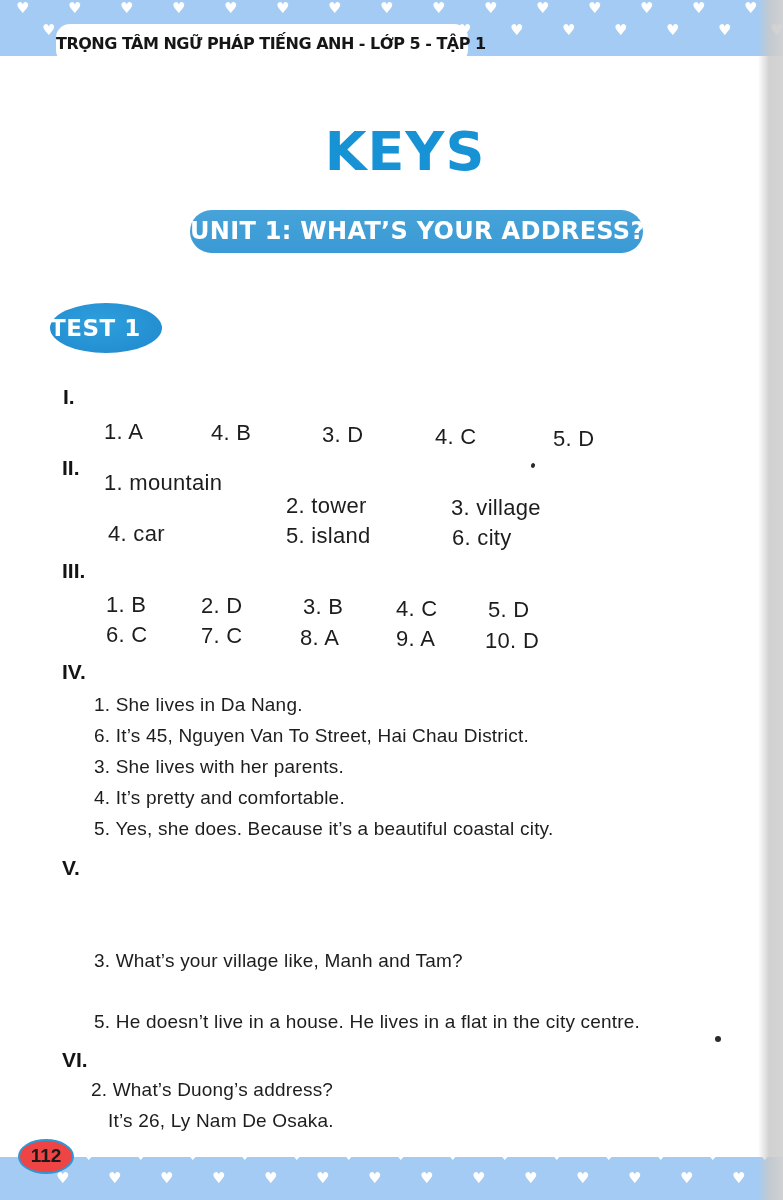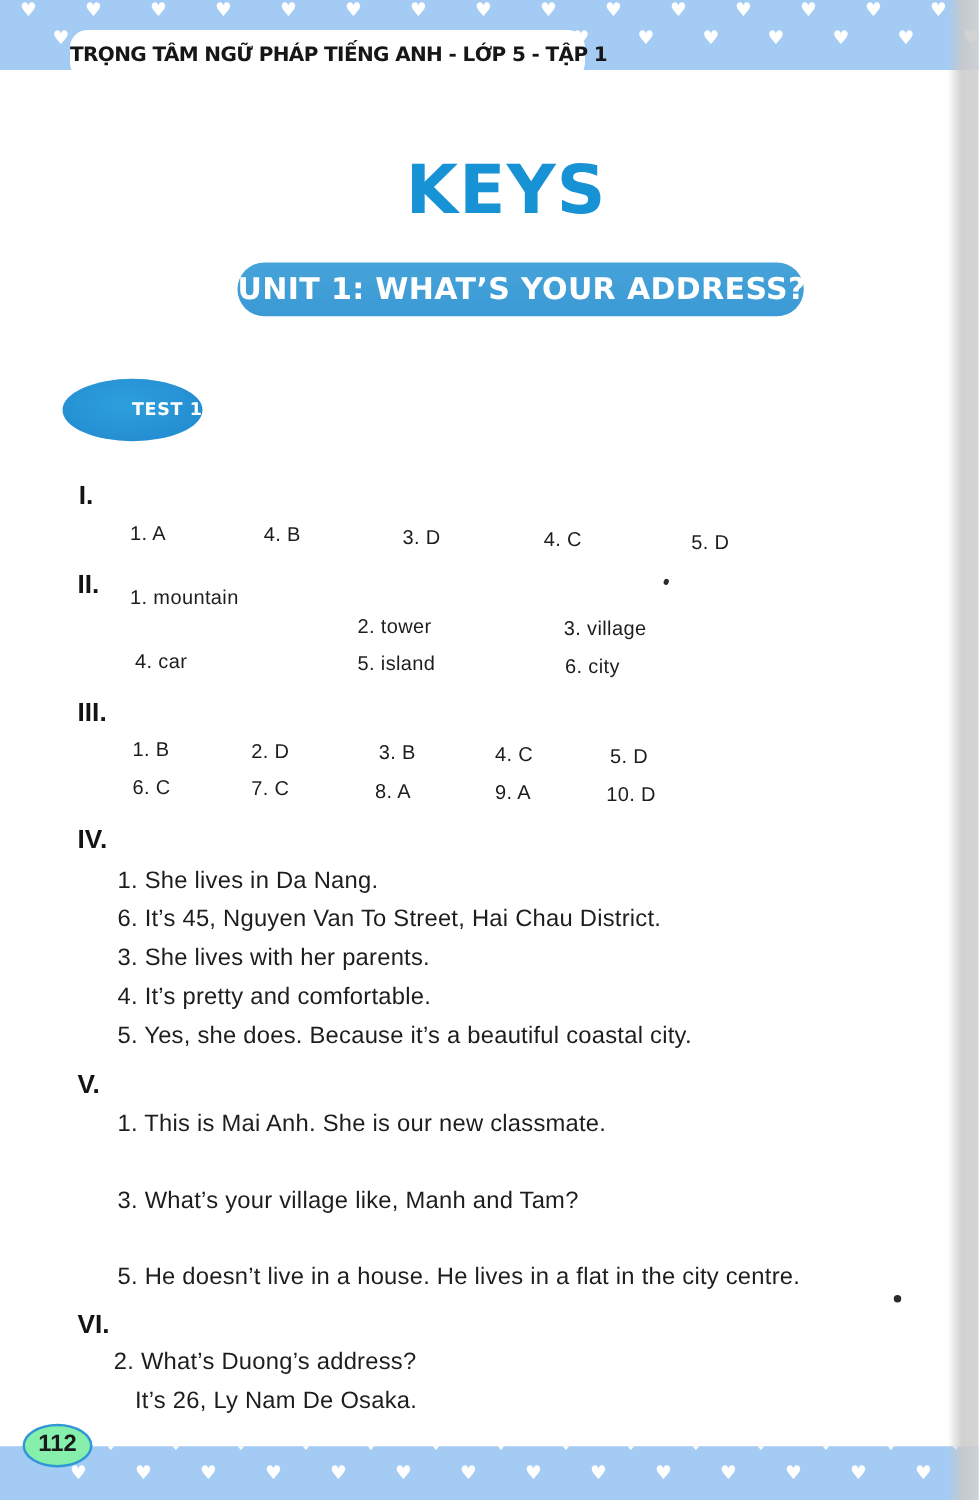--- a/index.html
+++ b/index.html
@@ -55,41 +55,41 @@
     display:block;width:100%;height:43px;line-height:43px;text-align:center;
     font-family:"DejaVu Sans", sans-serif;font-weight:700;
     font-size:24px;letter-spacing:0.3px;color:#ffffff;white-space:nowrap;
   }
   .test-badge{
     position:absolute;left:50px;top:303px;width:112px;height:50px;
     border-radius:50%;background:radial-gradient(ellipse at 45% 40%,#2e9fdd,#1f88cd);
     z-index:2;
   }
   .test-badge-label{
-    display:block;width:100%;height:50px;line-height:50px;text-align:right;
+    display:block;width:100%;height:50px;line-height:50px;text-align:left;
     font-family:"DejaVu Sans", sans-serif;font-weight:700;
-    font-size:14px;letter-spacing:0.5px;color:#ffffff;
+    font-size:23px;letter-spacing:0.5px;color:#ffffff;
   }
   
   .sec-label{
     position:absolute;font-weight:700;font-size:21px;color:#141414;
     font-family:"Liberation Sans", sans-serif;
   }
   .ans{
-    position:absolute;font-size:16px;color:var(--ink);letter-spacing:0.3px;
+    position:absolute;font-size:22px;color:var(--ink);letter-spacing:0.3px;
     white-space:nowrap;
   }
   .item{
     position:absolute;font-size:19px;color:var(--ink);letter-spacing:0.2px;
     white-space:nowrap;
   }
   
   .page-oval{
     position:absolute;left:18px;top:1139px;width:52px;height:31px;
-    background:#86efac;border:2.5px solid #2f97d6;border-radius:50%;
+    background:#ef4444;border:2.5px solid #2f97d6;border-radius:50%;
     z-index:3;
   }
   .page-oval-label{
     display:block;width:100%;height:31px;line-height:30px;text-align:center;
     font-weight:700;font-size:19px;color:#1a1a1a;
   }
   .site-tab{
     position:absolute;left:72px;top:1143px;width:208px;height:26px;
     background:#ffffff;border-radius:10px;z-index:2;
   }
@@ -187,21 +187,20 @@
   <span class="ans" style="left:485px;top:628px">10. D</span>
 
   <span class="sec-label" style="left:62px;top:660px">IV.</span>
   <span class="item" style="left:94px;top:694px">1. She lives in Da Nang.</span>
   <span class="item" style="left:94px;top:725px">6. It’s 45, Nguyen Van To Street, Hai Chau District.</span>
   <span class="item" style="left:94px;top:756px">3. She lives with her parents.</span>
   <span class="item" style="left:94px;top:787px">4. It’s pretty and comfortable.</span>
   <span class="item" style="left:94px;top:818px">5. Yes, she does. Because it’s a beautiful coastal city.</span>
 
   <span class="sec-label" style="left:62px;top:856px">V.</span>
-  <span class="item" style="left:94px;top:889px">1. This is Mai Anh. She is our new classmate.</span>
   <span class="item" style="left:94px;top:950px">3. What’s your village like, Manh and Tam?</span>
   <span class="item" style="left:94px;top:1011px">5. He doesn’t live in a house. He lives in a flat in the city centre.</span>
 
   <span class="sec-label" style="left:62px;top:1048px">VI.</span>
   <span class="item" style="left:91px;top:1079px">2. What’s Duong’s address?</span>
   <span class="item" style="left:108px;top:1110px">It’s 26, Ly Nam De Osaka.</span>
 
   <div class="page-oval">
     <span class="page-oval-label">112</span>
   </div>

